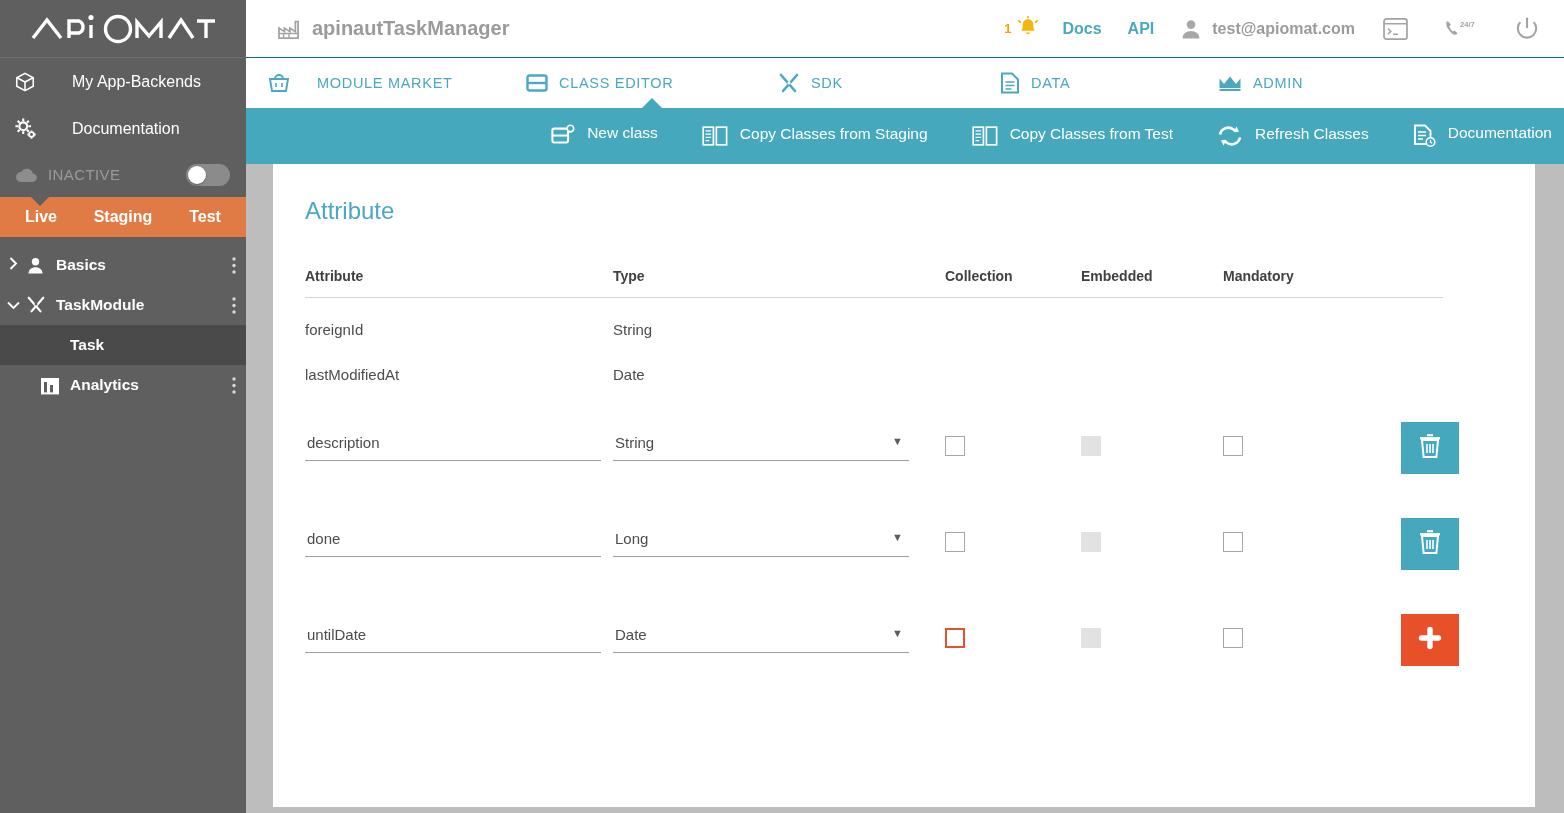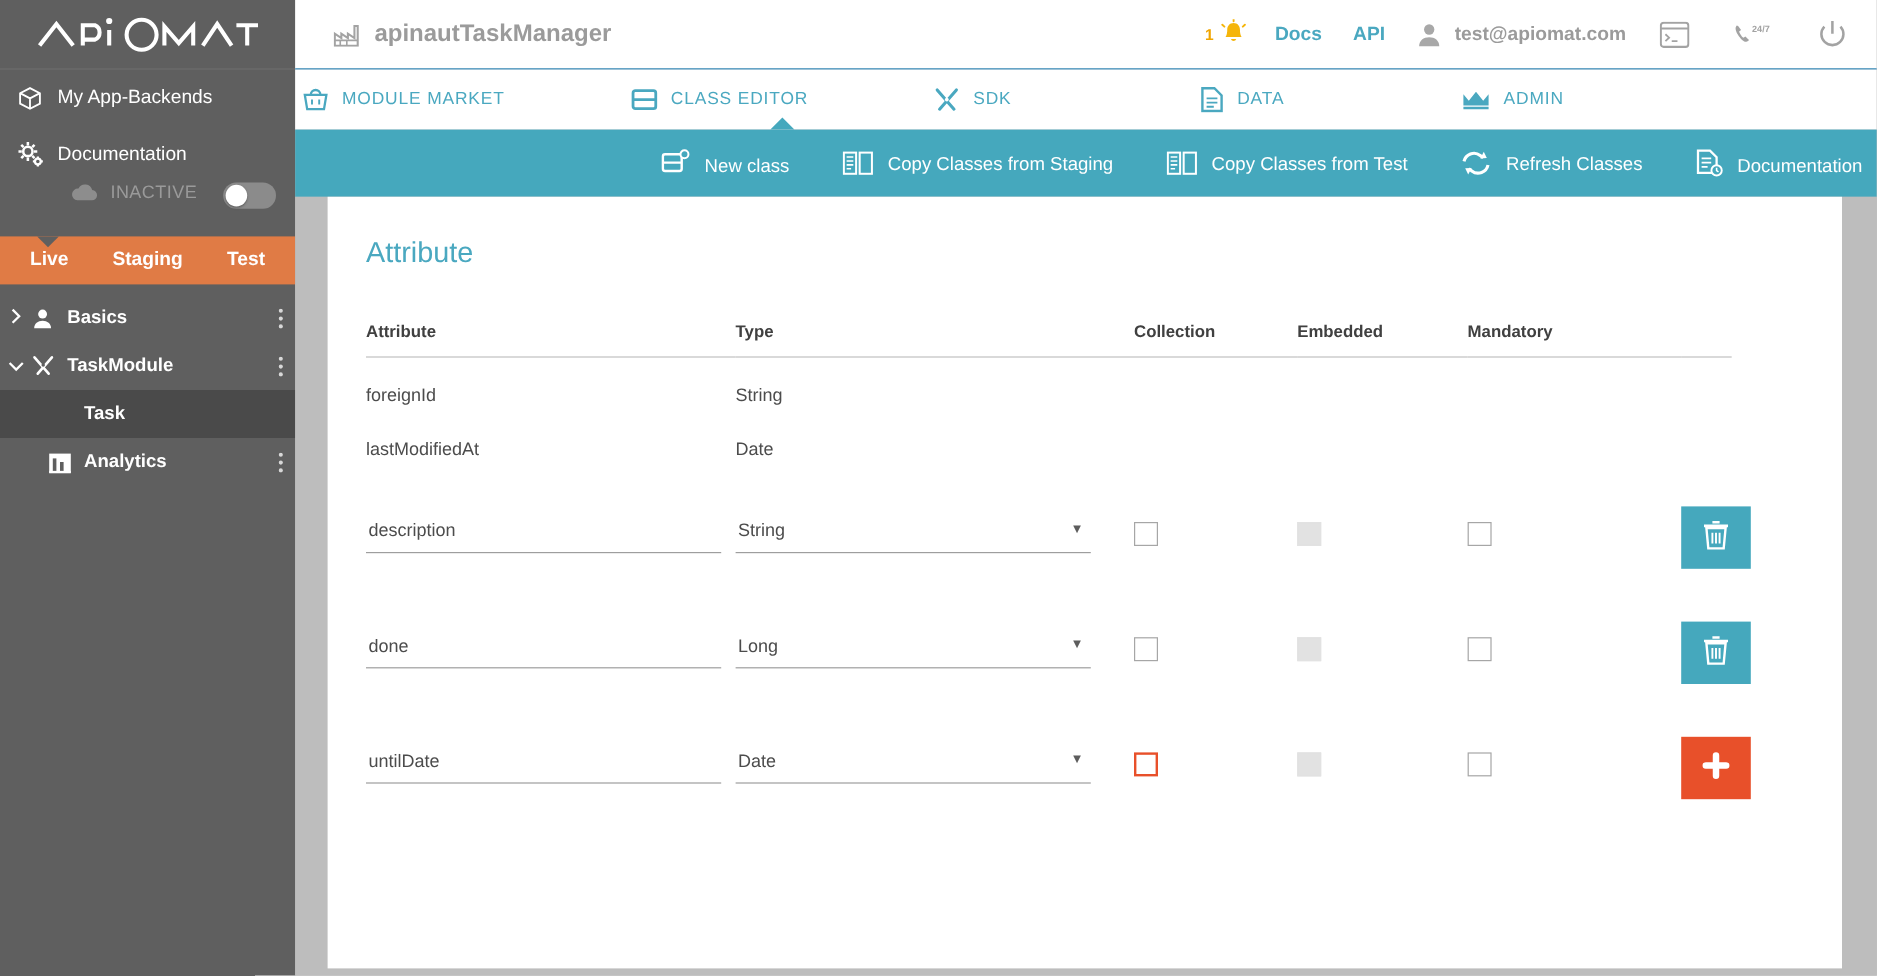--- a/index.html
+++ b/index.html
@@ -18,26 +18,26 @@
     width: 246px; height: 813px;
     background: #5f5f5f;
   }
   .logo-area {
     height: 58px; display: flex; align-items: center; justify-content: center;
     border-bottom: 1px solid #6e6e6e;
   }
   .logo-svg { display: block; }
   .side-link {
     display: flex; align-items: center; height: 47px;
-    padding-left: 14px; color: #ffffff; font-size: 16px;
+    padding-left: 14px; color: #ffffff; font-size: 16px; gap: 24px;
   }
   .side-link .ico { width: 34px; display: flex; align-items: center; }
   .inactive-row {
-    display: flex; align-items: flex-start; height: 45px; padding-left: 14px;
-    color: #9a9a9a; font-size: 15px; letter-spacing: .4px; margin-left: 44px;
+    display: flex; align-items: center; height: 45px; padding-left: 14px;
+    color: #9a9a9a; font-size: 15px; letter-spacing: .4px;
   }
   .inactive-row .ico { width: 34px; display: flex; align-items: center; }
   .toggle {
     margin-left: auto; margin-right: 16px;
     width: 44px; height: 22px; border-radius: 11px; background: #8b8b8b;
     position: relative;
   }
   .toggle .knob {
     position: absolute; left: 2px; top: 2px;
     width: 18px; height: 18px; border-radius: 50%; background: #ffffff;
@@ -112,21 +112,21 @@
     border-bottom: 10px solid #45a8bd;
   }
 
   
   .toolbar {
     position: absolute; left: 246px; top: 108px;
     width: 1318px; height: 56px; background: #45a8bd;
     display: flex; align-items: center; justify-content: flex-end;
   }
   .tb-item {
-    display: flex; align-items: flex-end; color: #ffffff;
+    display: flex; align-items: flex-start; color: #ffffff;
     font-size: 15.5px; margin-right: 44px; white-space: nowrap;
   }
   .tb-item .tico { margin-right: 12px; display: flex; align-items: center; }
   .tb-item.last { margin-right: 12px; }
 
   
   .content-wrap {
     position: absolute; left: 246px; top: 164px;
     width: 1318px; height: 649px; background: #bdbdbd;
   }
@@ -377,21 +377,21 @@
       <span class="topicon last">
         <svg width="26" height="26" viewBox="0 0 26 26">
           <path d="M6.3 6.1a9.2 9.2 0 1 0 13.4 0" fill="none" stroke="#a3a3a3" stroke-width="2.1"></path>
           <path d="M13 1.6v10.5" stroke="#a3a3a3" stroke-width="2.1"></path>
         </svg>
       </span>
     </div>
   </div>
 
   <div class="navtabs">
-    <div class="navtab" style="width:280px; padding-left:6px;">
+    <div class="navtab" style="width:280px; padding-left:22px;gap:16px;">
       <span class="nico">
         <svg width="22" height="22" viewBox="0 0 22 22">
           <path d="M2 7h18l-2 12H4z" fill="none" stroke="#4aa8c0" stroke-width="1.9"></path>
           <path d="M7 7a4 4 0 0 1 8 0" fill="none" stroke="#4aa8c0" stroke-width="1.9"></path>
           <path d="M8 11v4M14 11v4" stroke="#4aa8c0" stroke-width="1.6"></path>
         </svg>
       </span>
       <span>MODULE MARKET</span>
     </div>
 

